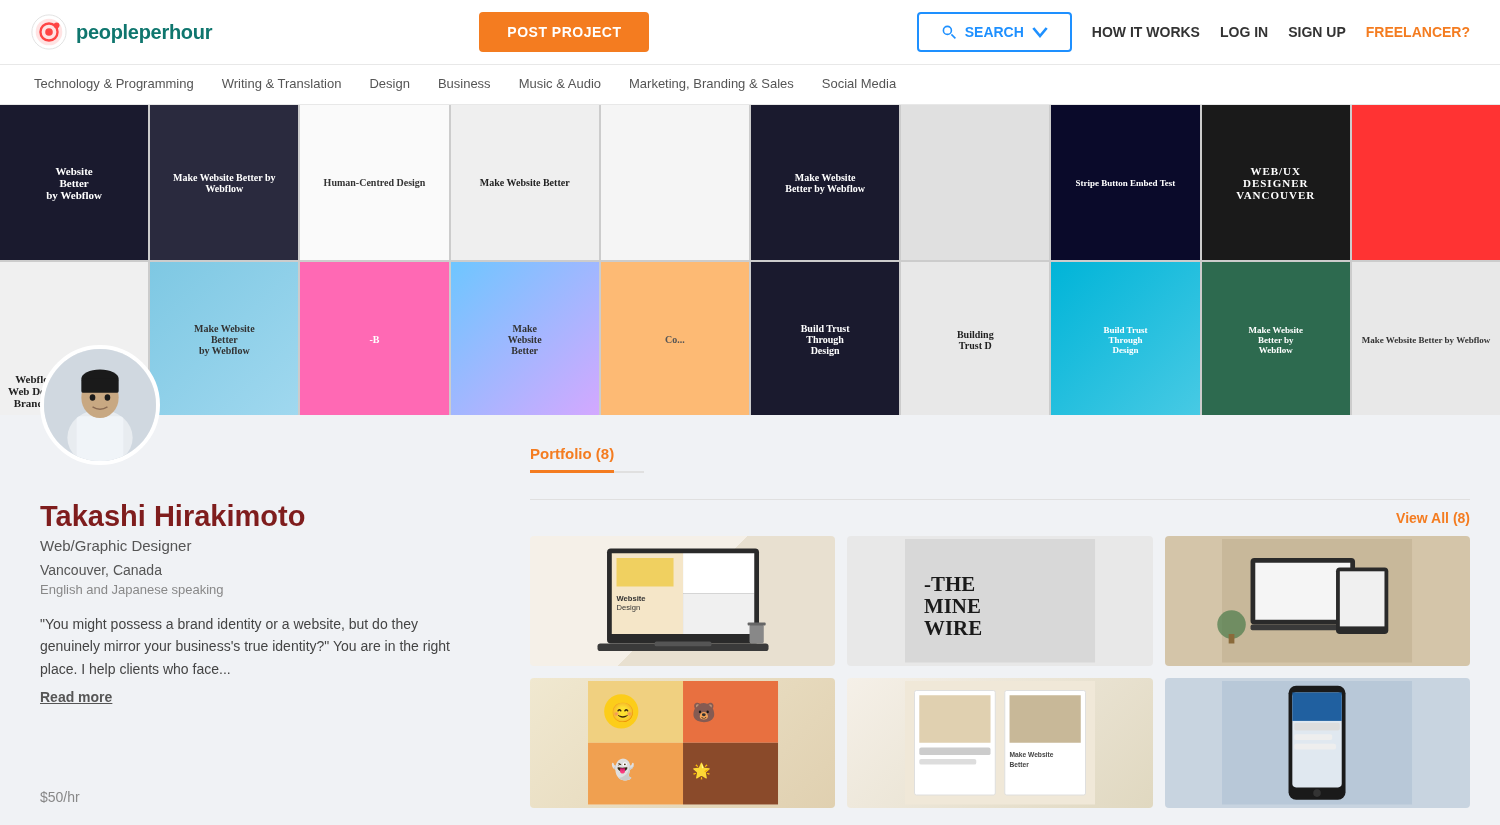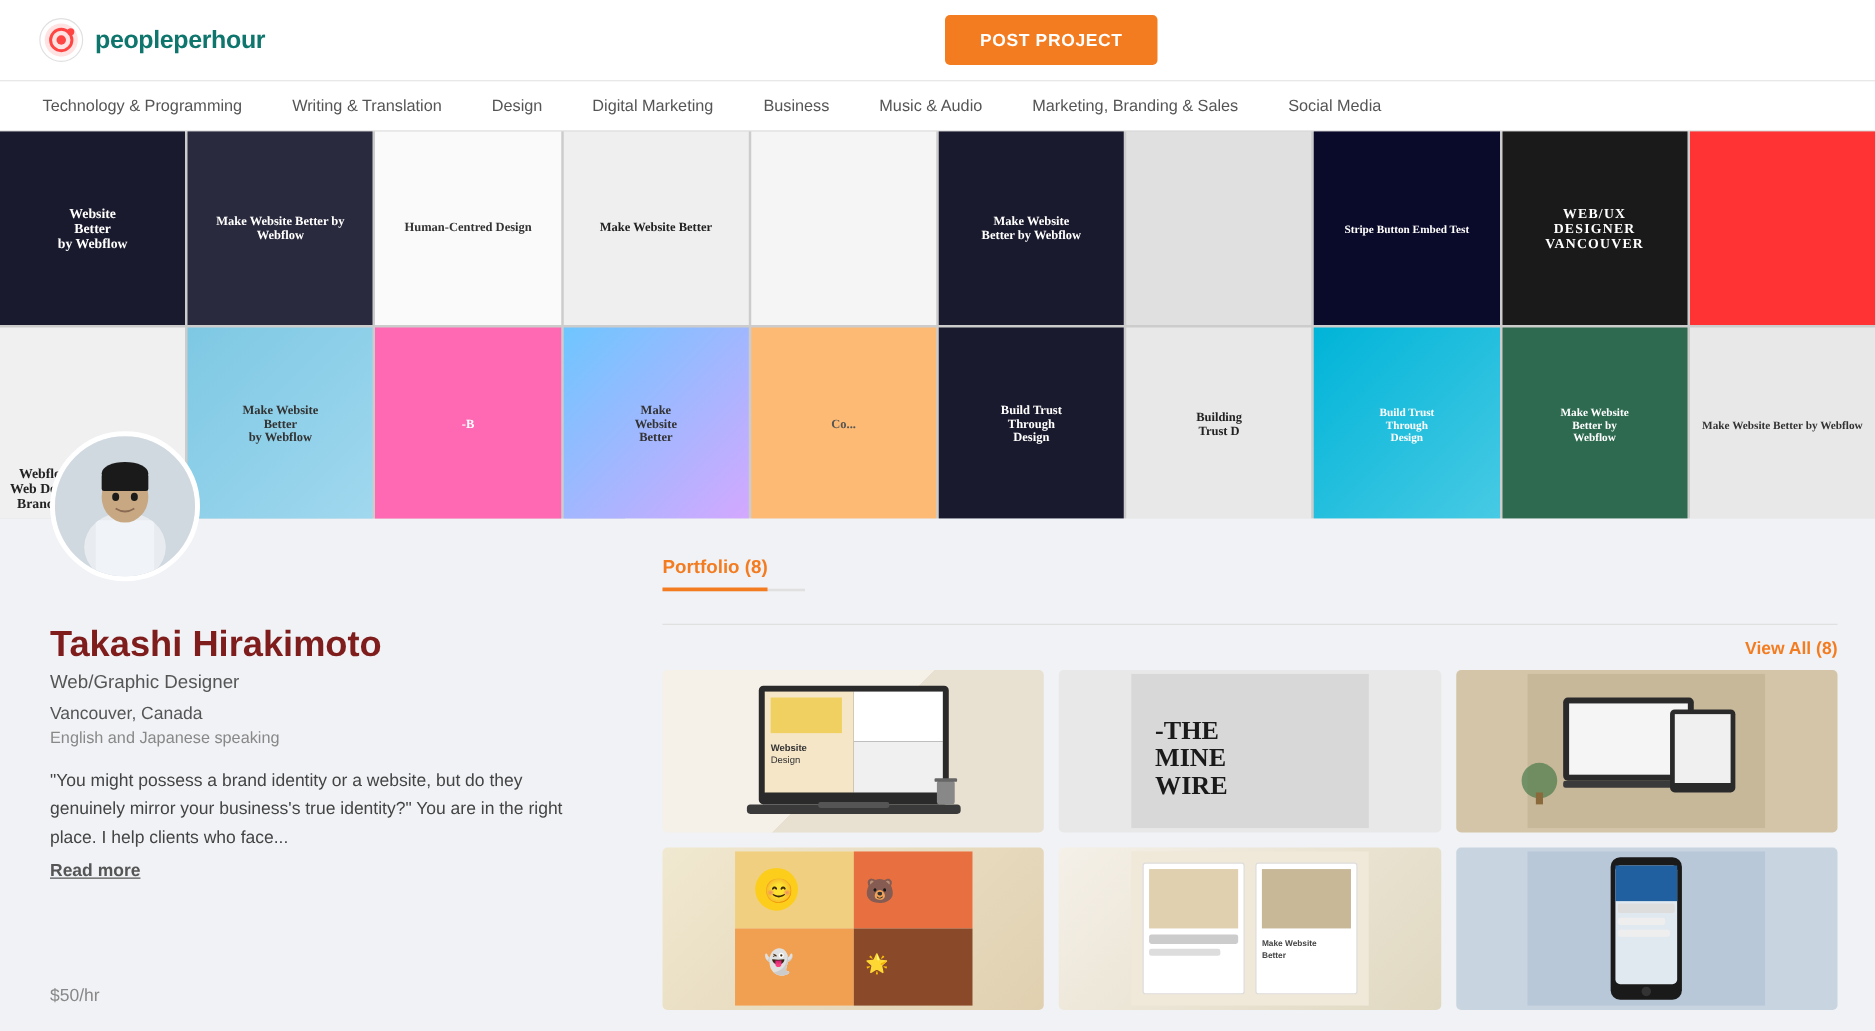--- a/index.html
+++ b/index.html
@@ -94,22 +94,23 @@
       color: #f47c20;
       cursor: pointer;
     }
 
     
     .category-nav {
       background: #fff;
       border-bottom: 1px solid #e8e8e8;
       height: 40px;
       display: flex;
+      align-items: center;
       padding: 0 20px;
-      gap: 12px;
+      gap: 0;
     }
     .category-nav a {
       font-size: 13px;
       color: #555;
       text-decoration: none;
       padding: 0 14px;
       height: 40px;
       display: flex;
       align-items: center;
       border-bottom: 2px solid transparent;
@@ -316,27 +317,42 @@
     </svg>
     <span class="logo-text">
       <span>people</span><strong>perhour</strong>
     </span>
   </a>
 
   <div class="header-center">
     <button class="post-project-btn">POST PROJECT</button>
   </div>
 
+  <div class="header-right">
+    <button class="search-btn">
+      <svg viewBox="0 0 20 20" fill="none" stroke="#1e90ff" stroke-width="2">
+        <circle cx="8" cy="8" r="5"></circle>
+        <line x1="13" y1="13" x2="18" y2="18"></line>
+      </svg>
+      <span>SEARCH</span>
+      <svg viewBox="0 0 12 8" fill="none" stroke="#1e90ff" stroke-width="2" width="10" height="7">
+        <polyline points="1,1 6,7 11,1"></polyline>
+      </svg>
+    </button>
+    <a class="how-it-works-link">HOW IT WORKS</a>
+    <span class="log-in-link">LOG IN</span>
+    <span class="sign-up-link">SIGN UP</span>
+    <span class="freelancer-link">FREELANCER?</span>
+  </div>
 </header>
 
 <nav class="category-nav">
   <a>Technology &amp; Programming</a>
   <a>Writing &amp; Translation</a>
   <a>Design</a>
-  <a>Digital Marketing</a>
   <a>Business</a>
   <a>Music &amp; Audio</a>
   <a>Marketing, Branding &amp; Sales</a>
   <a>Social Media</a>
 </nav>
 
 <div class="portfolio-hero">
   <div class="mosaic">
 
     <div class="mosaic-cell mc1" style="font-size:11px;">Website<br>Better<br>by Webflow</div>

